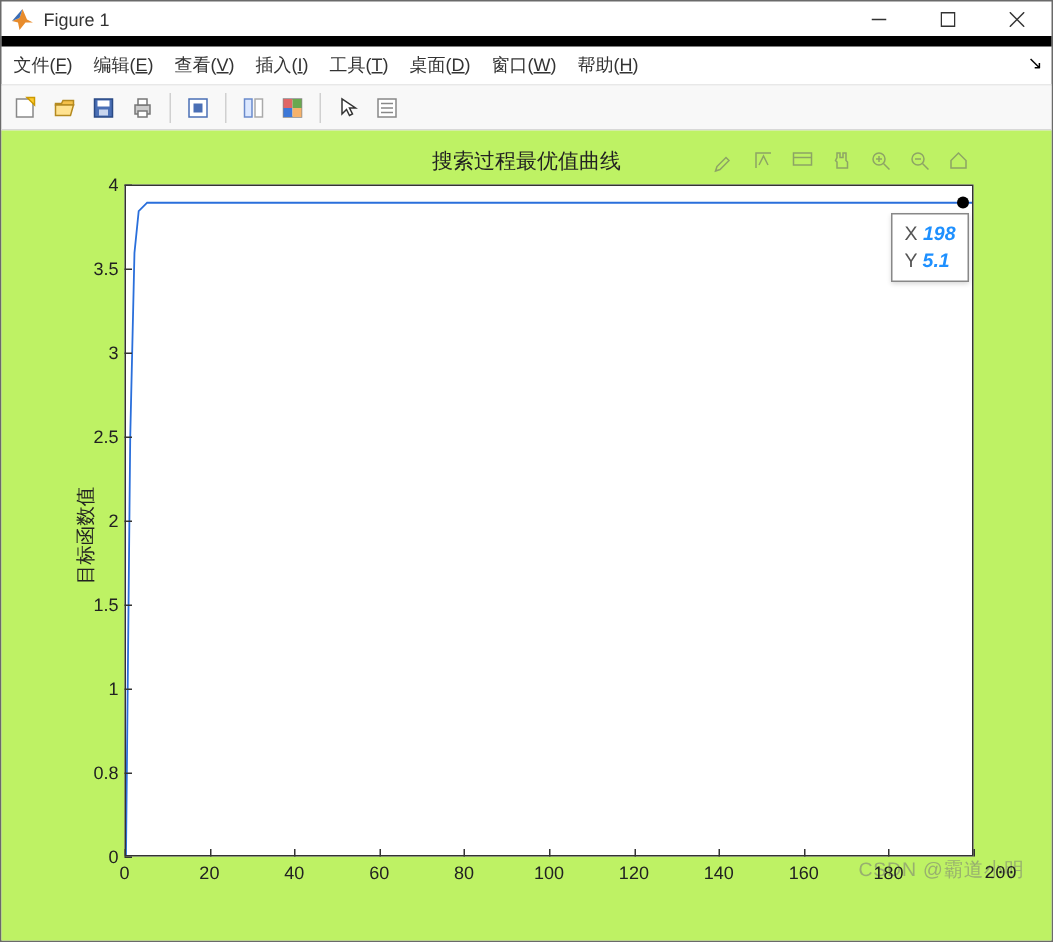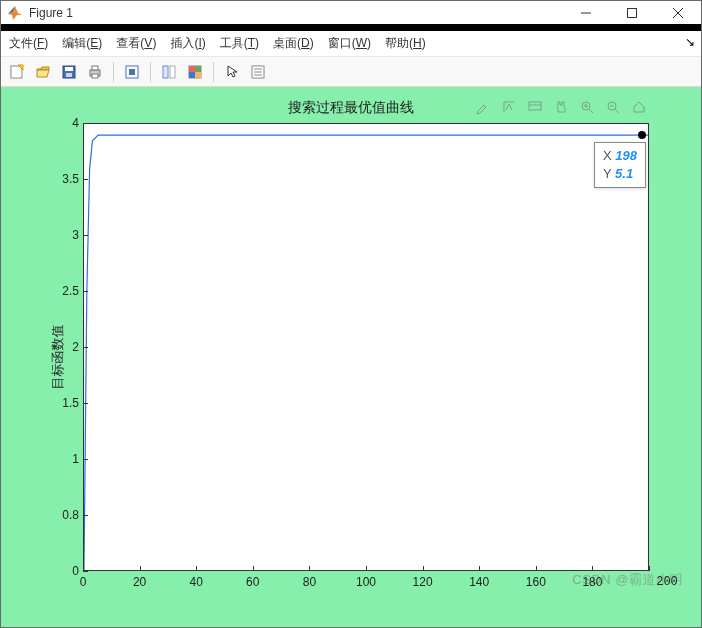--- a/index.html
+++ b/index.html
@@ -11,21 +11,21 @@
   .titlebar .spacer { flex: 1; }
   .winbtn { width: 46px; height: 30px; display: flex; align-items: center; justify-content: center; cursor: default; }
   .winbtn svg { width: 10px; height: 10px; }
   .menubar { height: 26px; display: flex; align-items: center; padding: 0 8px; gap: 14px; border-bottom: 1px solid #e8e8e8; position: relative; }
   .menubar .menu-item { font-size: 12px; color: #333; cursor: default; }
   .menubar .menu-item u { text-decoration: underline; }
   .menubar .arrow { position: absolute; right: 6px; top: 4px; font-size: 12px; }
   .toolbar { height: 30px; display: flex; align-items: center; padding: 2px 4px; gap: 2px; border-bottom: 1px solid #d8d8d8; background: #f8f8f8; }
   .toolbar .tbtn { width: 24px; height: 24px; display: flex; align-items: center; justify-content: center; border: 1px solid transparent; }
   .toolbar .sep { width: 1px; height: 20px; background: #d0d0d0; margin: 0 4px; }
-  .figure-area { flex: 1; background: #86efac; position: relative; padding: 6px; }
+  .figure-area { flex: 1; background: #bef264; position: relative; padding: 6px; }
   .axes-container { position: absolute; left: 6px; top: 6px; right: 6px; bottom: 6px; }
   .axes-title { position: absolute; top: 6px; left: 0; right: 0; text-align: center; font-size: 14px; color: #222; }
   .plot-toolbar { position: absolute; top: 4px; right: 46px; display: flex; gap: 6px; }
   .plot-toolbar .ptbtn { width: 20px; height: 20px; display: flex; align-items: center; justify-content: center; opacity: 0.55; cursor: default; }
   .plotbox { position: absolute; left: 76px; top: 30px; right: 46px; bottom: 50px; background: #fff; border: 1px solid #333; }
   .ylabel { position: absolute; left: 18px; top: 50%; transform: translateY(-50%) rotate(-90deg); transform-origin: center; font-size: 13px; color: #222; white-space: nowrap; }
   .xlabel { position: absolute; bottom: 8px; left: 0; right: 0; text-align: center; font-size: 13px; color: #222; }
   .ytick { position: absolute; right: calc(100% - 72px); font-size: 12px; color: #222; transform: translateY(-50%); text-align: right; width: 30px; }
   .xtick { position: absolute; top: calc(100% - 46px); font-size: 12px; color: #222; transform: translateX(-50%); }
   .tickmark-y { position: absolute; width: 5px; height: 1px; background: #333; left: 76px; }

